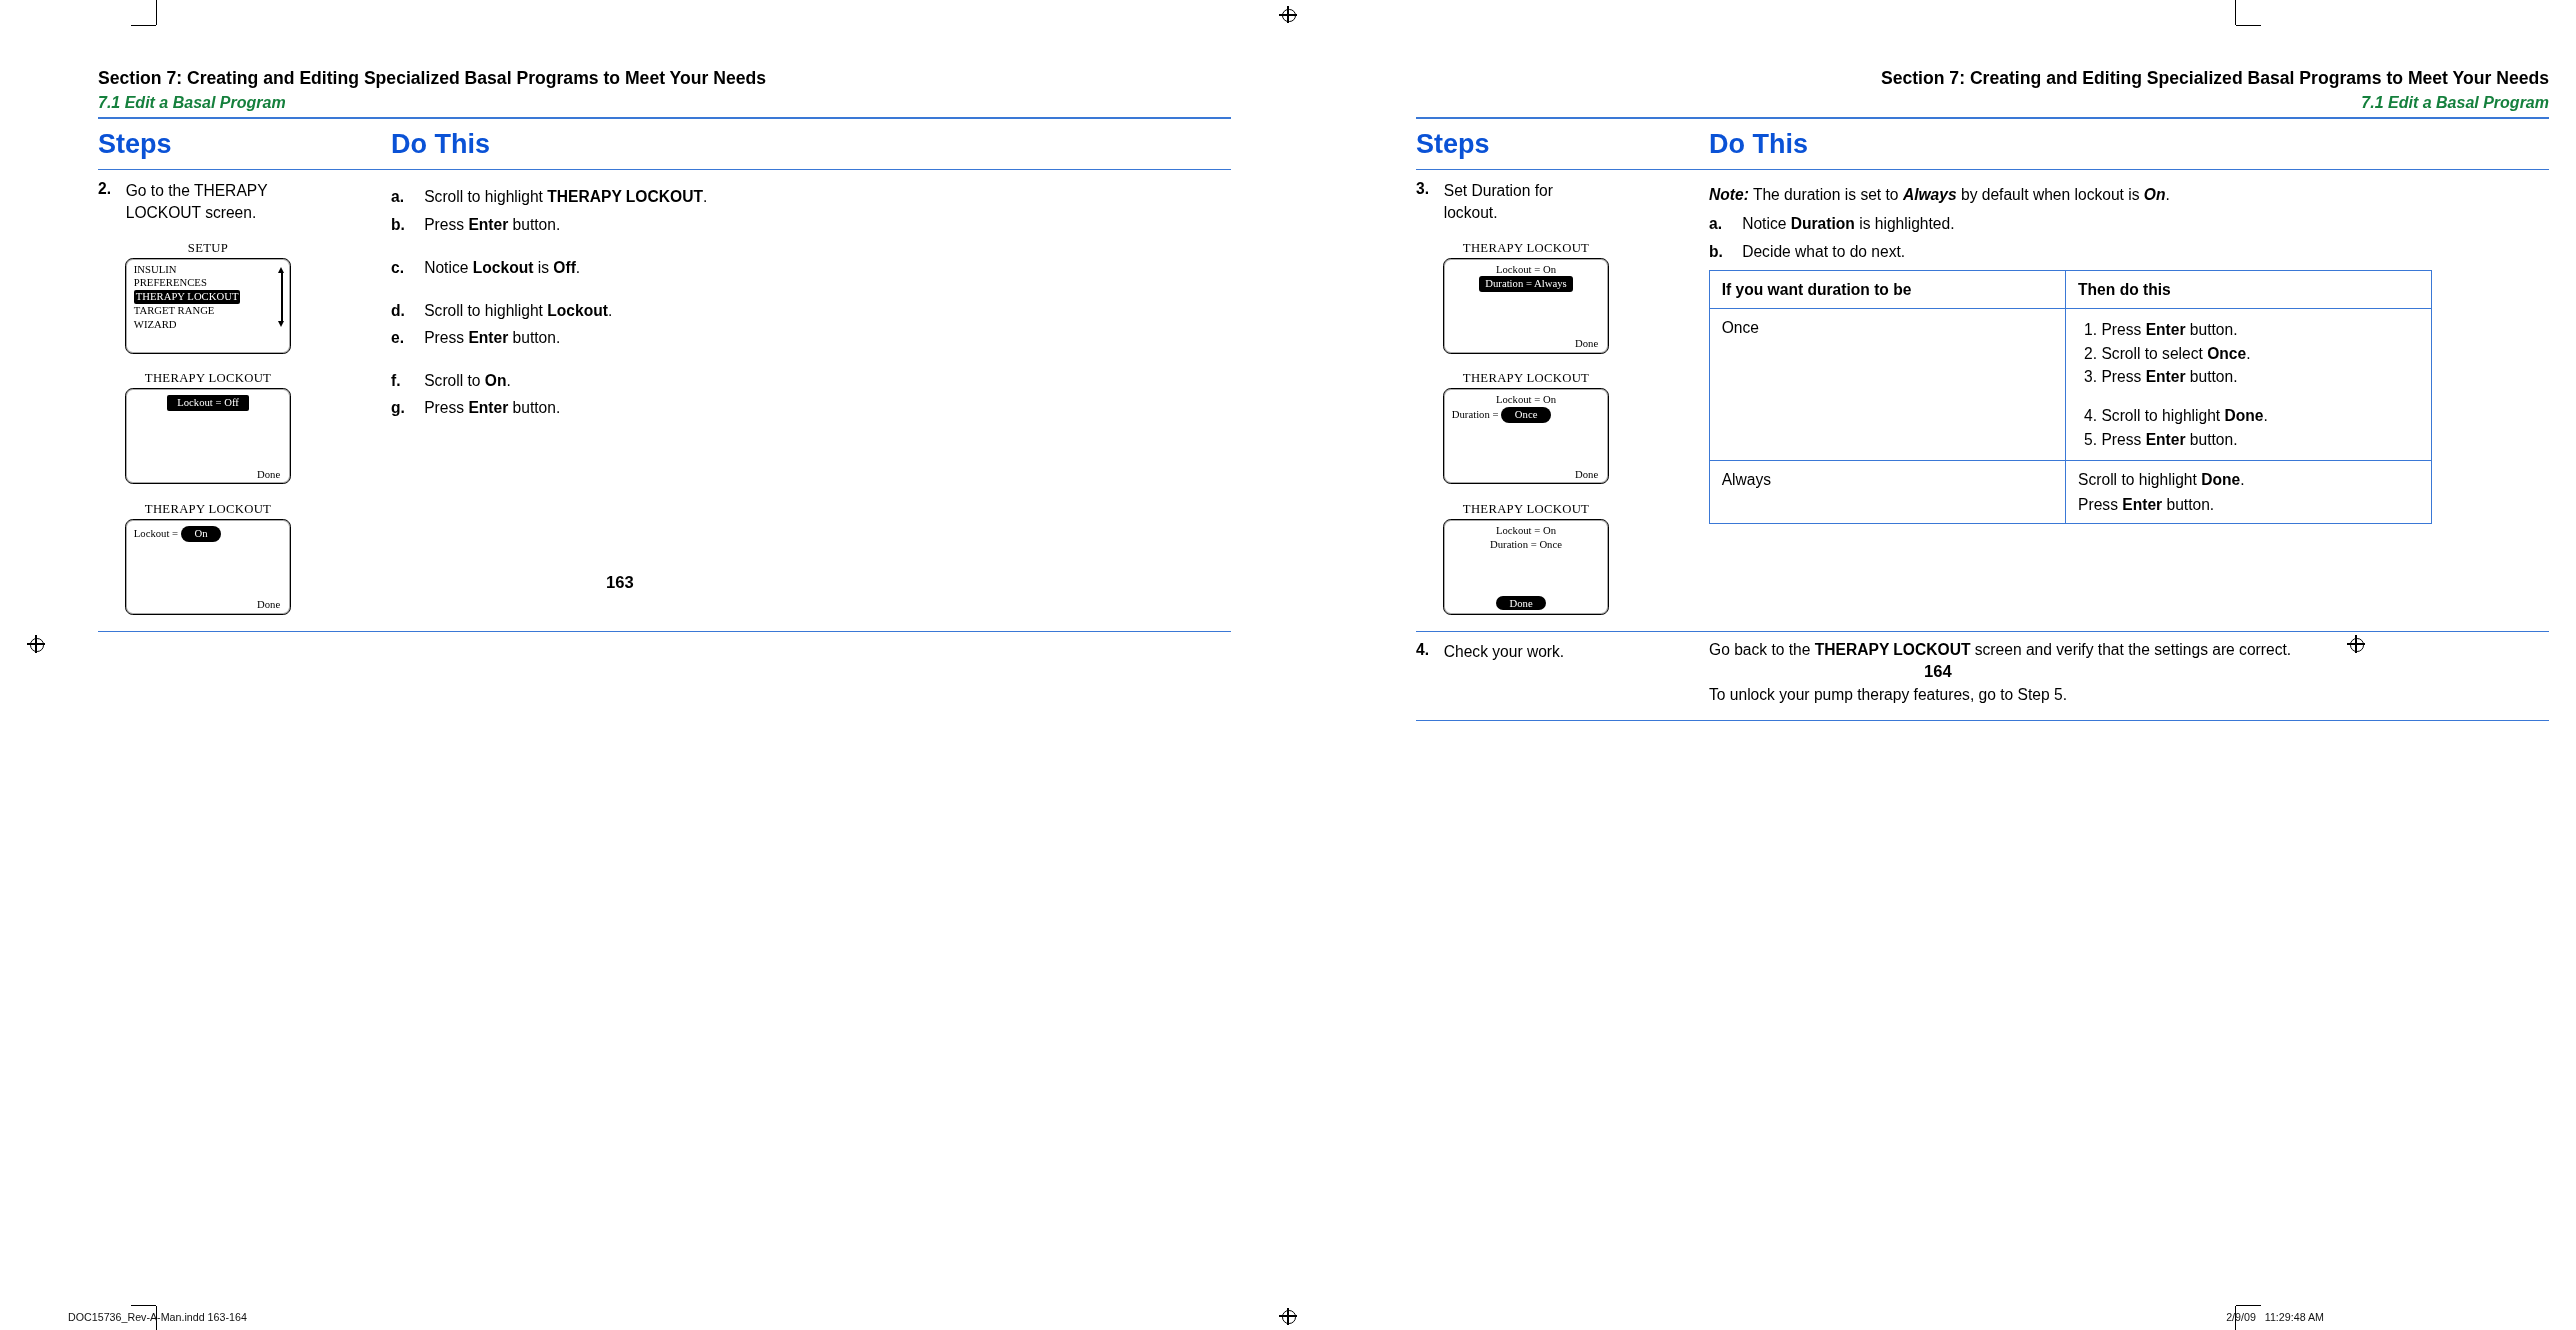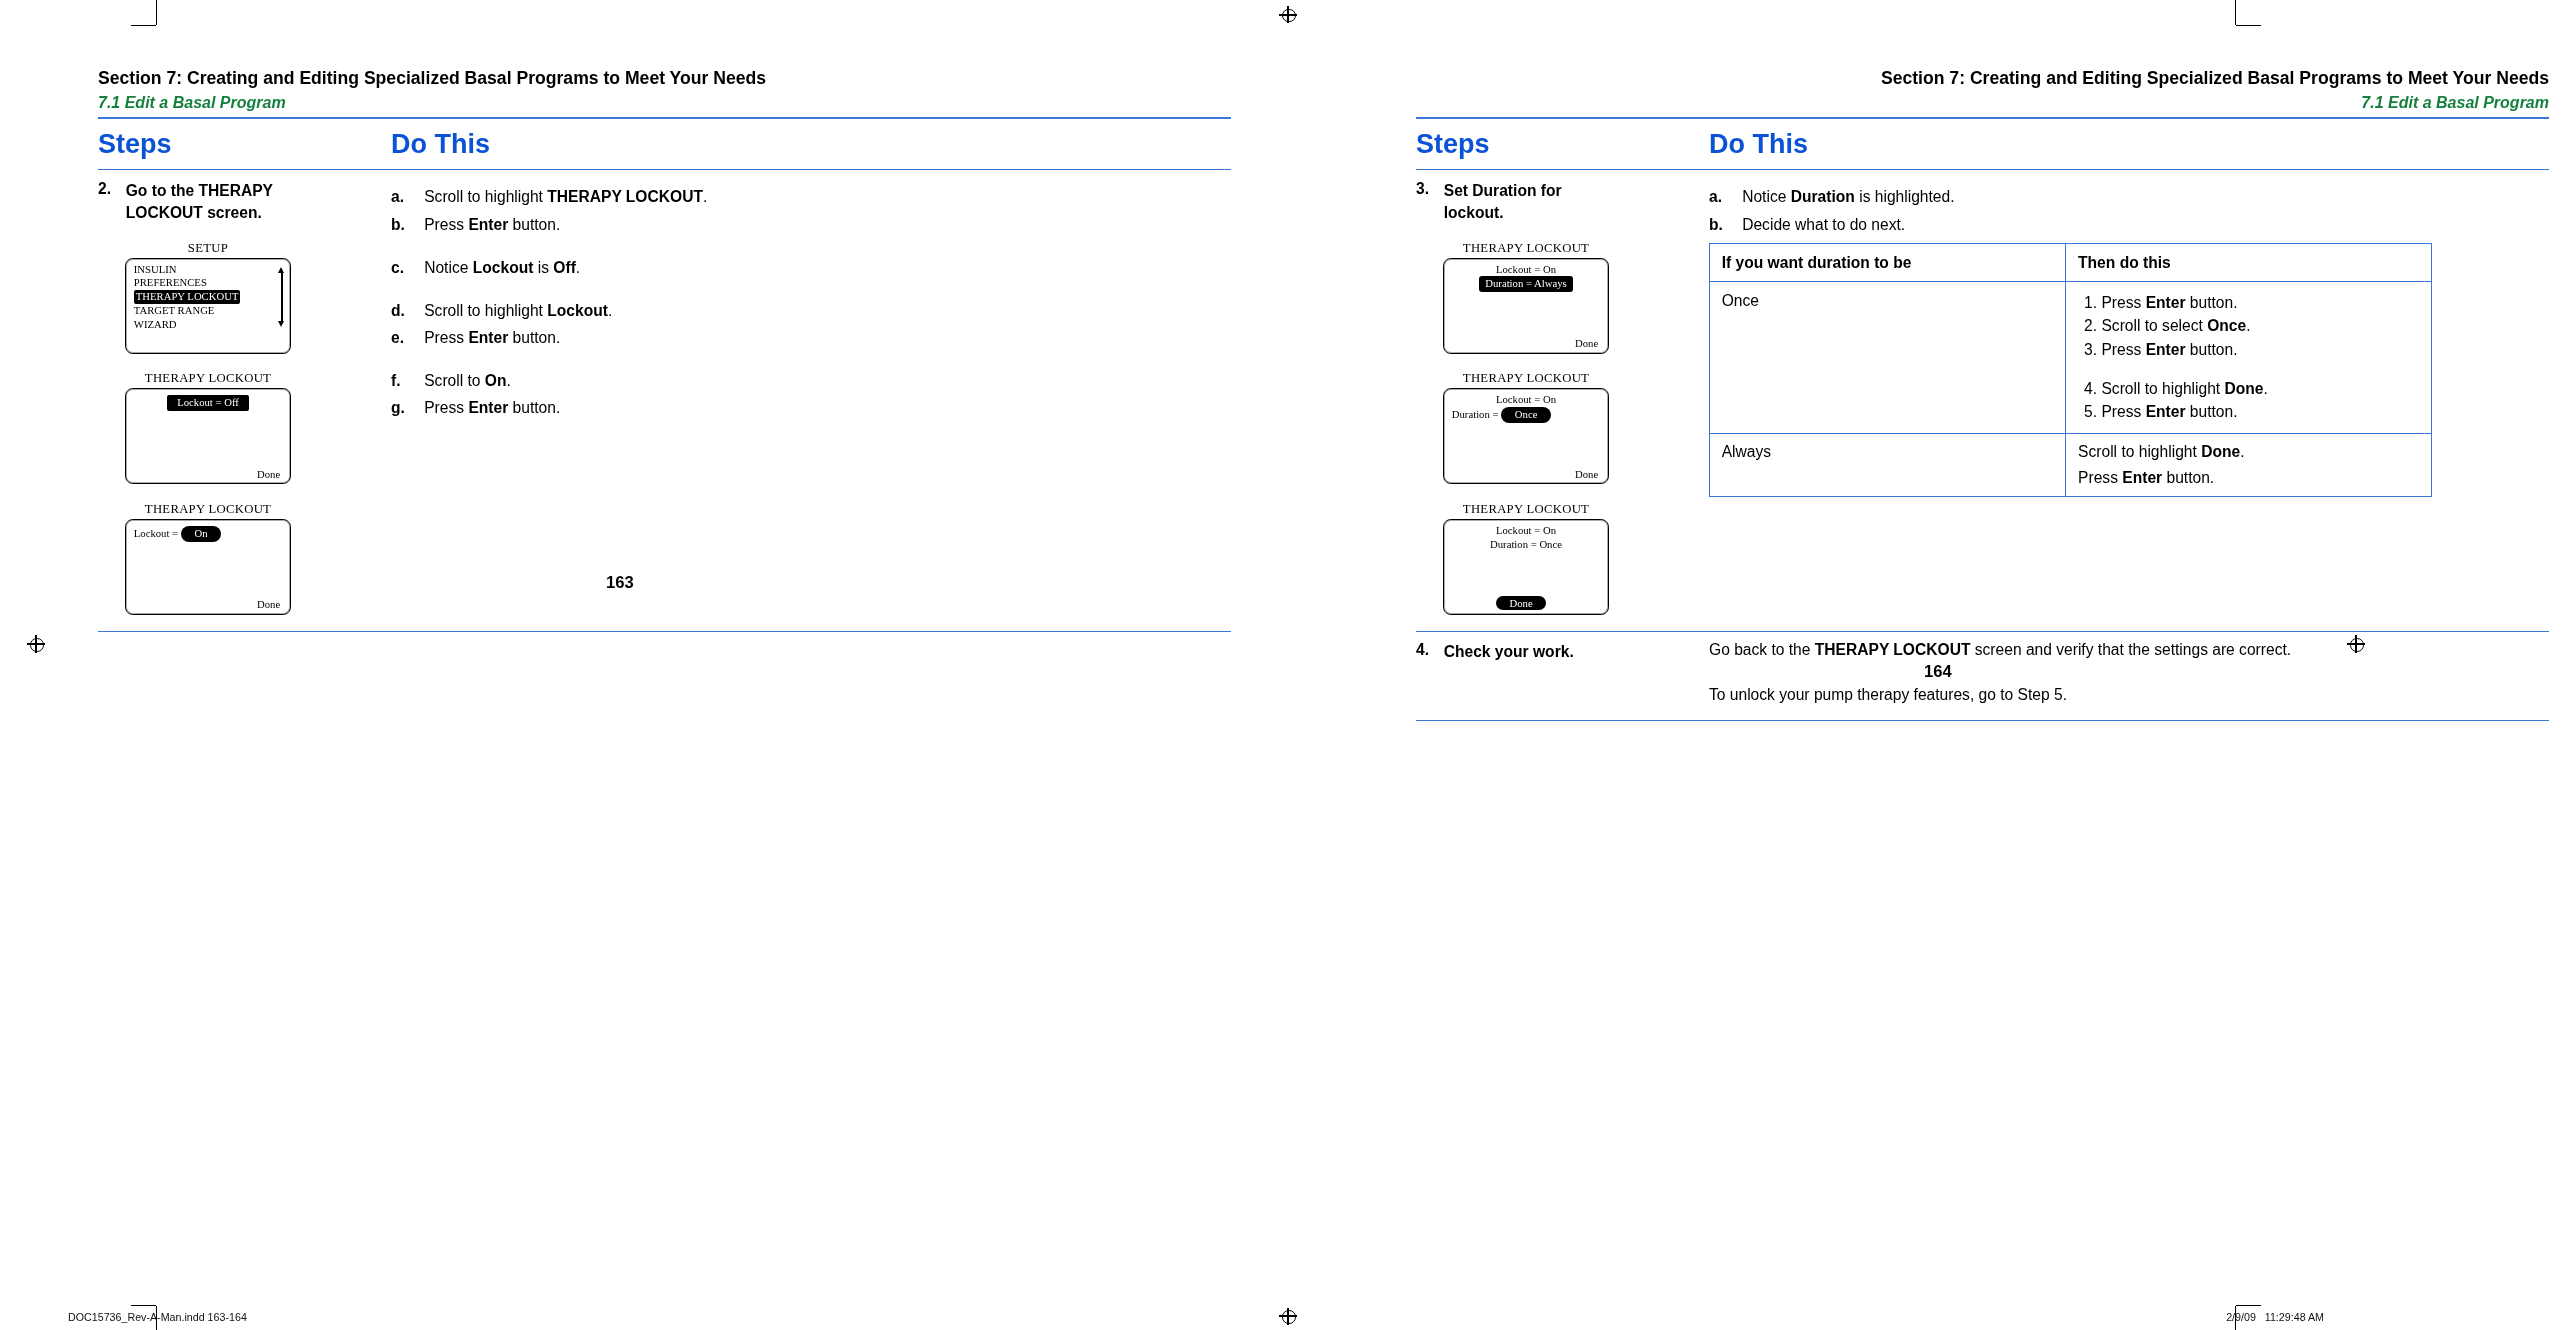--- a/index.html
+++ b/index.html
@@ -19,21 +19,21 @@
   .subsection{color:#15803d;font-style:italic;font-weight:700;font-size:16px;line-height:21.5px;margin-top:2px;}
   .page.right .hdr{text-align:right;}
   .rule-blue{height:2px;background:#3a78d6;margin-top:3.9px;}
   .rule-thin{height:1px;background:#3a78d6;}
   
   .grid{display:grid;grid-template-columns:293px 1fr;border-top:1px solid #3a78d6;}
   .colhead{color:#0a52d6;font-weight:700;font-size:27px;padding:9.8px 0 9.8px 0;}
   .cell{padding:9.8px 11.7px 15.6px 0;}
   .cell.steps{padding-left:0;}
   .stepnum{display:inline-block;width:23.4px;font-weight:700;vertical-align:top;}
-  .steptext{display:inline-block;width:244px;font-weight:700;vertical-align:top;line-height:21.5px;}
+  .steptext{display:inline-block;width:244px;font-weight:400;vertical-align:top;line-height:21.5px;}
   .sublist{margin:5.9px 0 0 0;padding:0;}
   .sublist li{list-style:none;display:flex;gap:11.7px;margin:5.9px 0 5.9px 0;line-height:21.5px;}
   .sublist li.gap{margin-top:21.5px;}
   .sublist .lbl{font-weight:700;width:21.5px;flex:none;}
   .note-line{margin:3.9px 0 7.8px 0;line-height:21.5px;}
   .bi{font-weight:700;font-style:italic;}
   
   table.opt{border-collapse:collapse;margin-top:7.8px;width:723px;}
   table.opt th,table.opt td{border:1px solid #3a78d6;padding:7.8px 11.7px;vertical-align:top;font-size:15.6px;line-height:21.5px;text-align:left;}
   table.opt th{font-weight:700;background:#fff;}
@@ -235,20 +235,23 @@
                 <div>Lockout = On</div>
                 <div>Duration = Once</div>
               </div>
               <div class="dev-footer" style="text-align:center"><span class="pill">Done</span></div>
             </div>
           </div>
         </div>
       </div>
 
       <div class="cell">
+        <div class="note-line">
+          <span class="bi">Note:</span><span> The duration is set to </span><span class="bi">Always</span><span> by default when lockout is </span><span class="bi">On</span><span>.</span>
+        </div>
         <ul class="sublist" style="margin-top:0">
           <li>
               <span class="lbl">a.</span>
               <span><span>Notice </span><b>Duration</b><span> is highlighted.</span></span>
             </li>
           <li>
               <span class="lbl">b.</span>
               <span>Decide what to do next.</span>
             </li>
         </ul>

